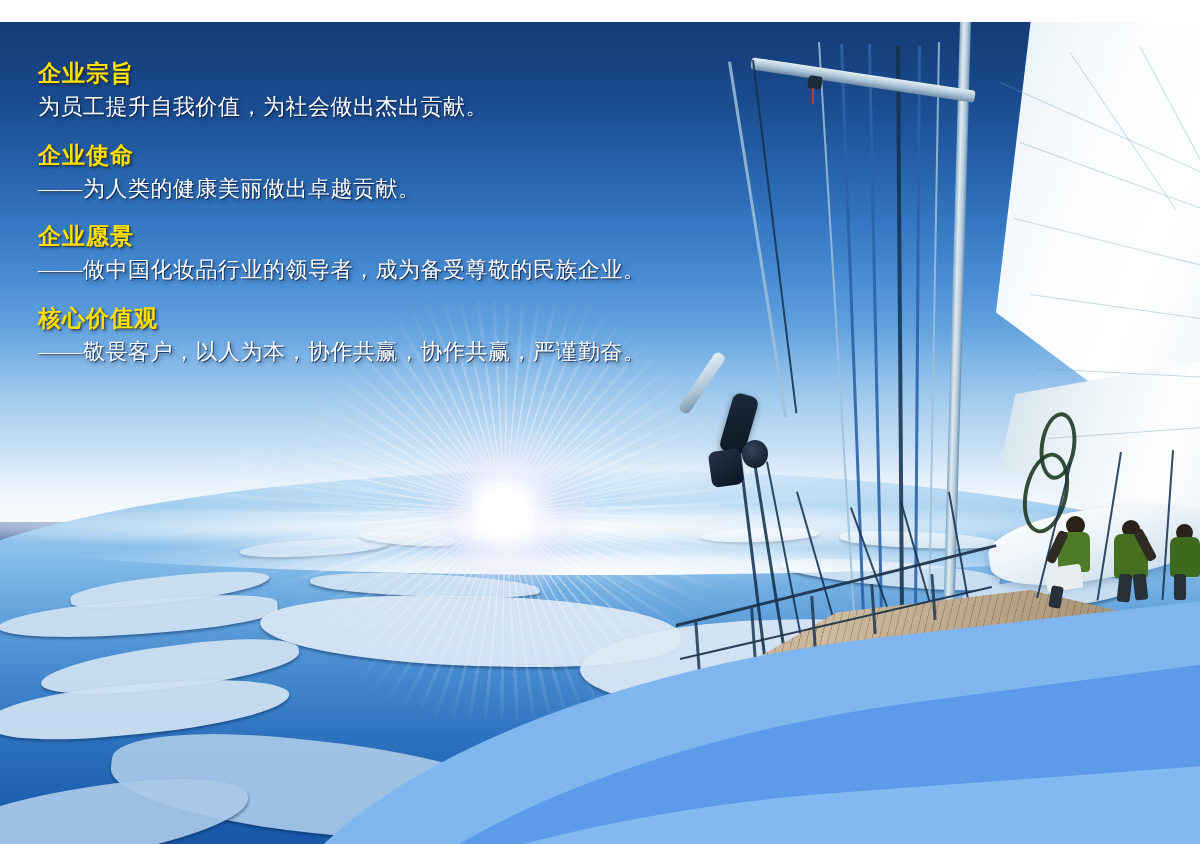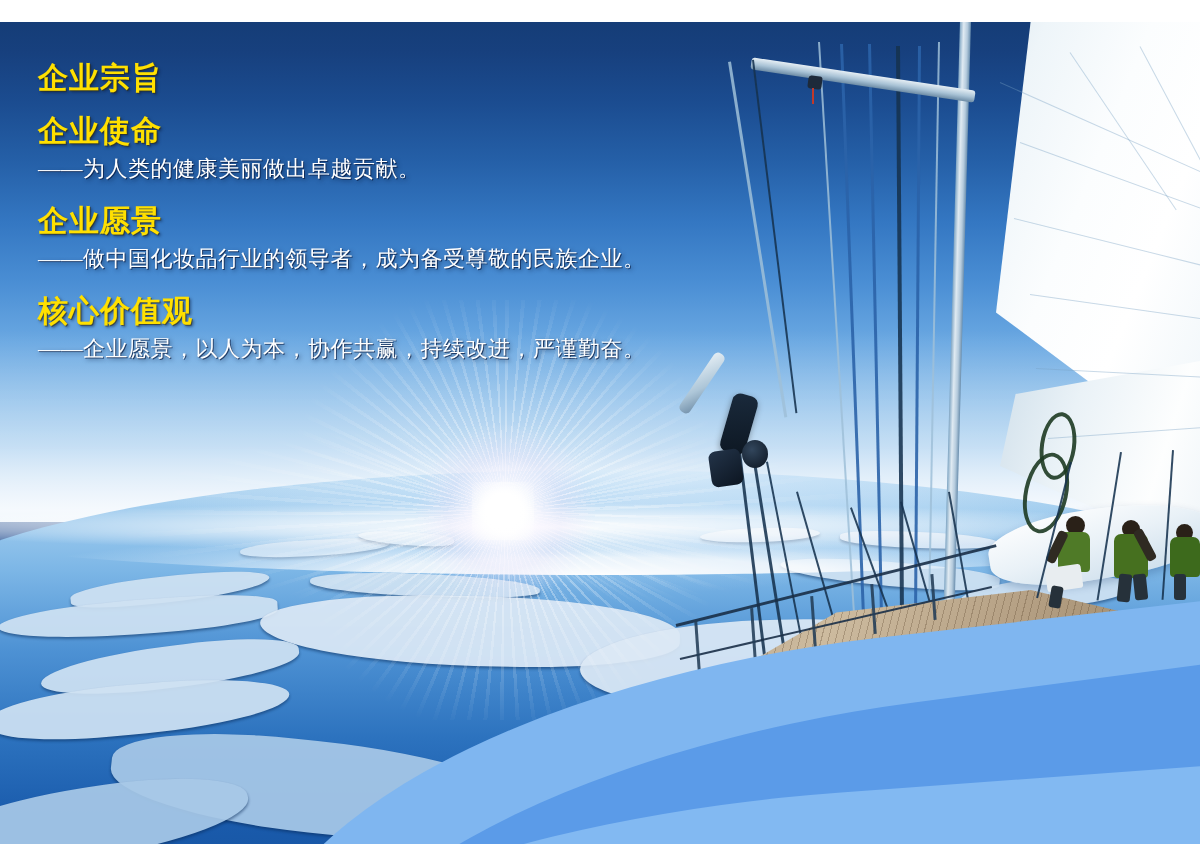--- a/index.html
+++ b/index.html
@@ -262,21 +262,21 @@
   .content{
     position:absolute;left:0;top:22px;width:760px;height:440px;z-index:50;
     padding:38px 0 0 38px;box-sizing:border-box;
   }
   .section{margin-bottom:18px;}
   .section:last-child{margin-bottom:16px;}
 
   .heading{
     font-family:"Liberation Sans","DejaVu Sans",sans-serif;
     font-weight:bold;
-    font-size:30px;
+    font-size:23px;
     line-height:1.18;
     color:#ffe000;
     letter-spacing:1px;
     text-shadow:
       1px 1px 0 rgba(60,45,0,.55),
       2px 2px 3px rgba(10,25,60,.55);
     margin:0 0 4px 0;
   }
   .line{
     font-family:"Liberation Serif","DejaVu Serif",serif;
@@ -423,32 +423,33 @@
   <div class="swoosh-a"></div>
   <div class="swoosh-b"></div>
   <div class="swoosh-c"></div>
 
   <div class="topbar"></div>
 
   <div class="content">
 
     <div class="section">
       <div class="heading">企业宗旨</div>
+      <p class="line">为员工提升自我价值，为社会做出杰出贡献。</p>
     </div>
 
     <div class="section">
       <div class="heading">企业使命</div>
       <p class="line">——为人类的健康美丽做出卓越贡献。</p>
     </div>
 
     <div class="section">
       <div class="heading">企业愿景</div>
       <p class="line">——做中国化妆品行业的领导者，成为备受尊敬的民族企业。</p>
     </div>
 
     <div class="section">
       <div class="heading">核心价值观</div>
-      <p class="line">——企业愿景，以人为本，协作共赢，持续改进，严谨勤奋。</p>
+      <p class="line">——敬畏客户，以人为本，协作共赢，协作共赢，严谨勤奋。</p>
     </div>
 
   </div>
 
 </div>
 
 </body></html>

